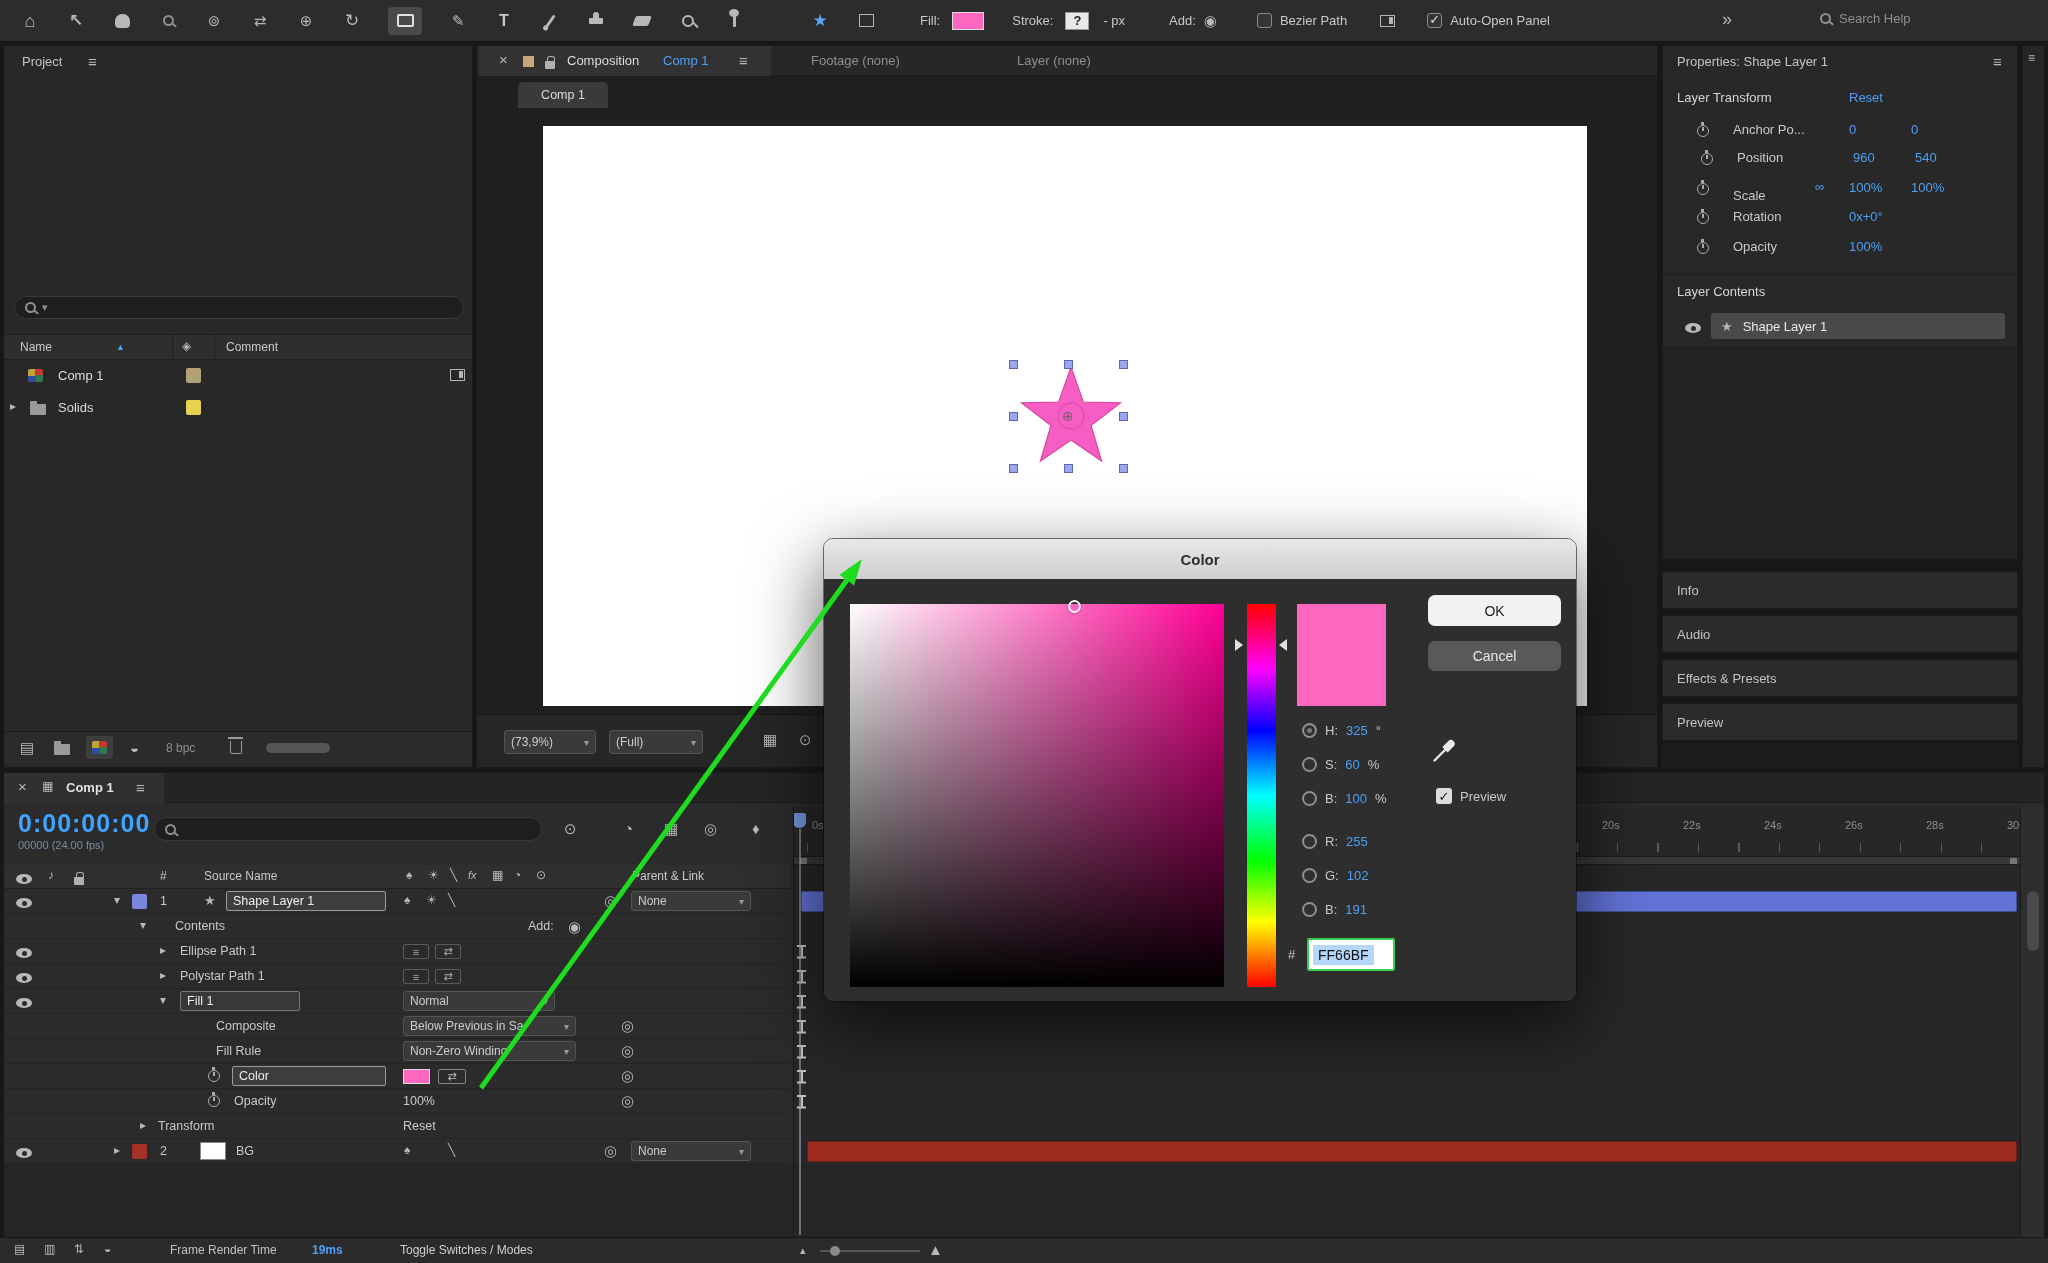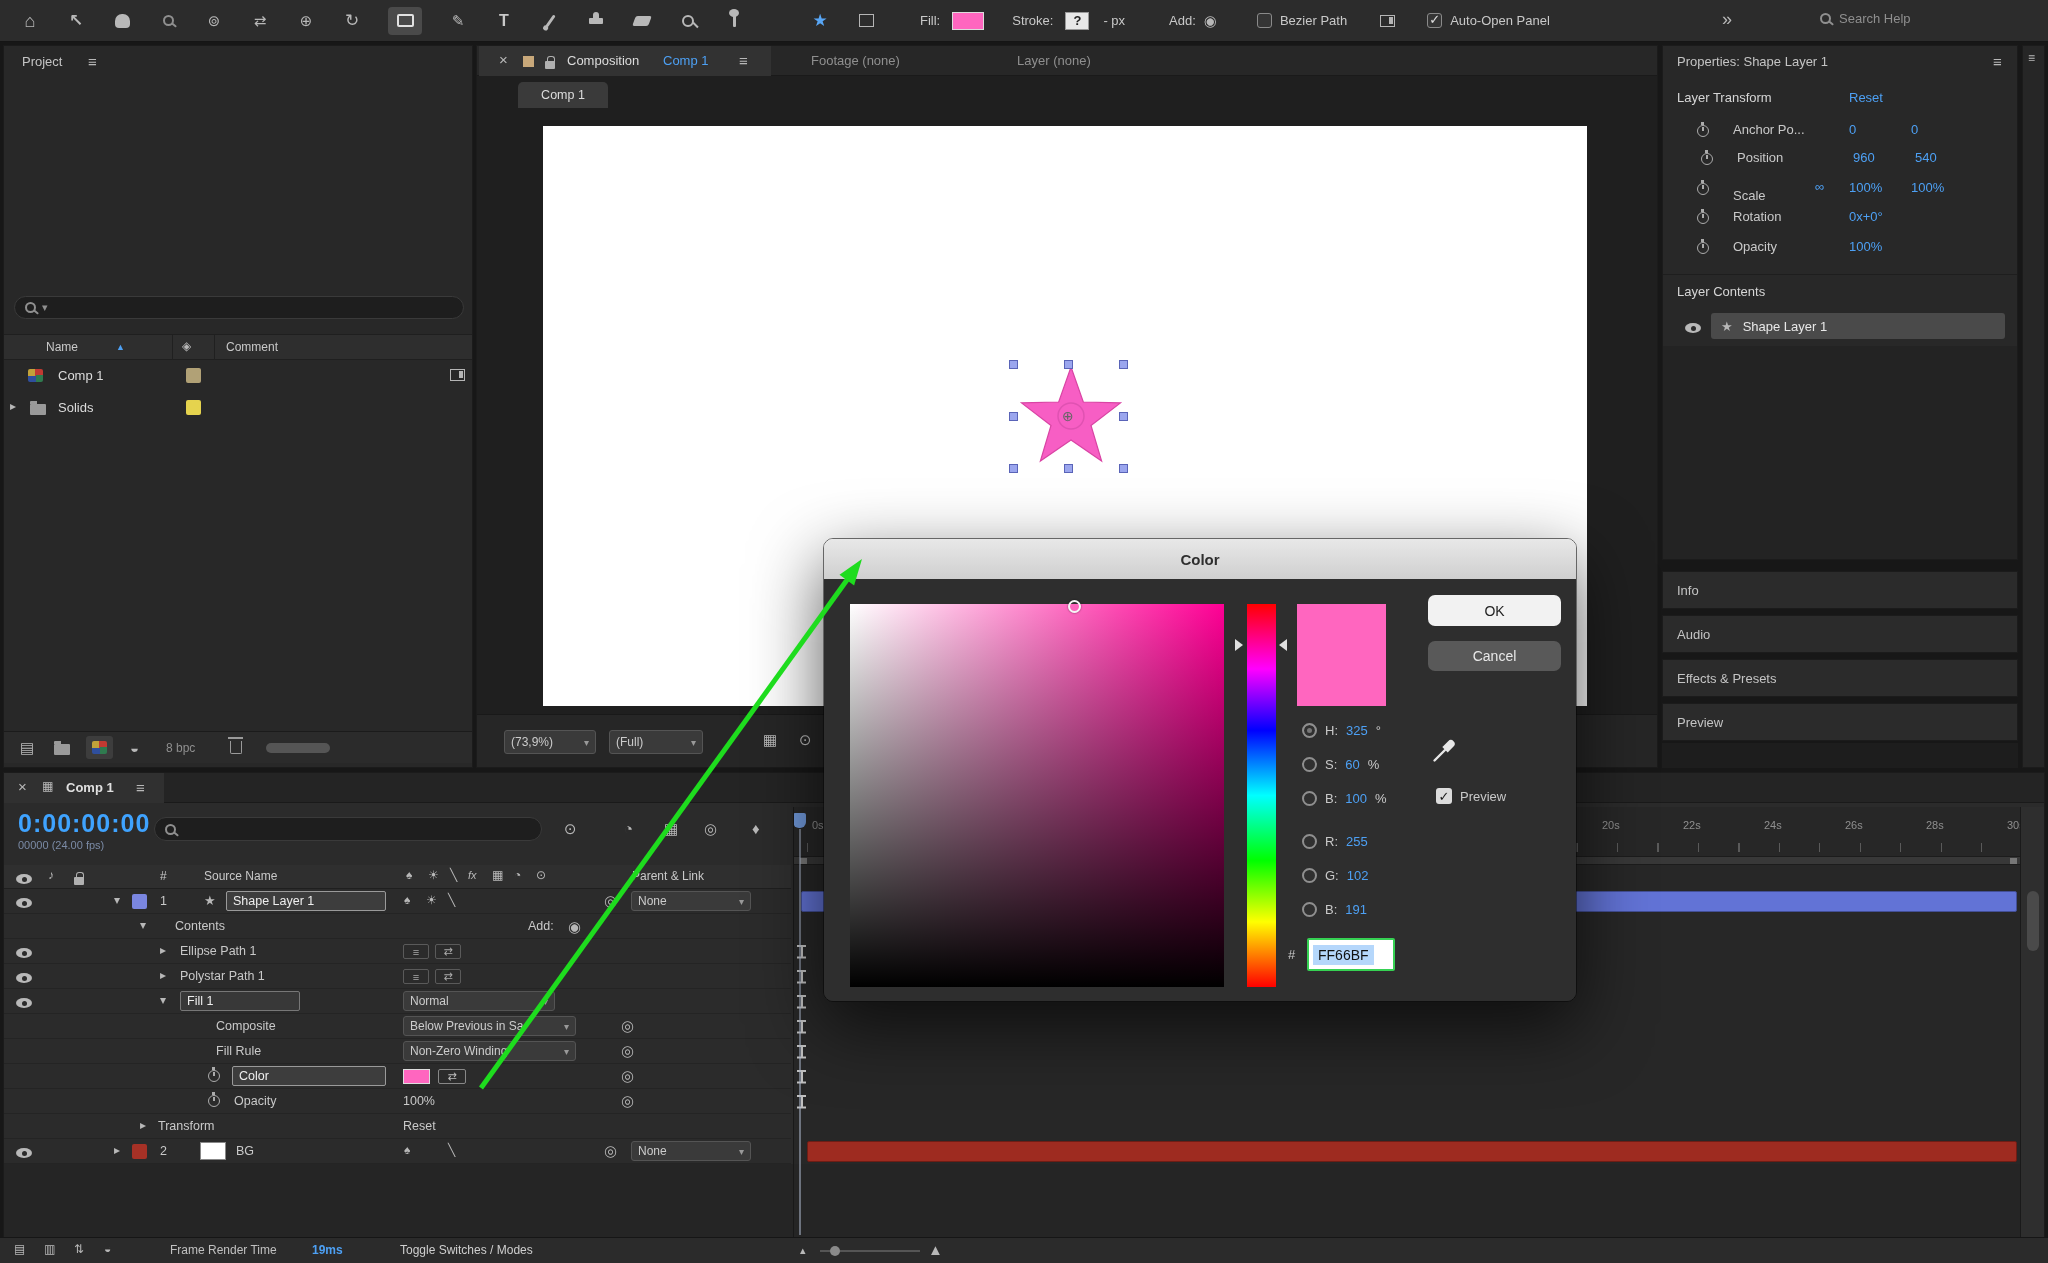--- a/index.html
+++ b/index.html
@@ -128,21 +128,21 @@
   <div class="panel" style="left:3px;top:45px;width:470px;height:723px">
     <span class="p hdrtxt" style="left:18px;top:8px">Project</span>
     <span class="p glyph" style="left:84px;top:8px">≡</span>
 
     <div class="searchbox" style="left:10px;top:250px;width:450px;height:23px">
       <span class="mag"></span>
       <span class="glyph g11 dim">▾</span>
     </div>
 
     <div class="p" style="left:0;top:288px;width:468px;height:26px;background:#2e2e2e;border-top:1px solid #1f1f1f;border-bottom:1px solid #1f1f1f">
-      <span class="p g12" style="left:42px;top:5px;color:#c9c9c9">Name</span>
+      <span class="p g12" style="left:16px;top:5px;color:#c9c9c9">Name</span>
       <span class="p" style="left:112px;top:7px;font-size:9px;color:#4da0f4">▲</span>
       <span class="p glyph g12" style="left:178px;top:5px">◈</span>
       <span class="p g12" style="left:222px;top:5px;color:#c9c9c9">Comment</span>
       <span class="p" style="left:168px;top:0;width:1px;height:25px;background:#202020"></span>
       <span class="p" style="left:210px;top:0;width:1px;height:25px;background:#202020"></span>
     </div>
 
     <div class="p" style="left:0;top:316px;width:468px;height:28px">
       <span class="compicon p" style="left:24px;top:7px"></span>
       <span class="p" style="left:54px;top:6px;color:#dcdcdc">Comp 1</span>

